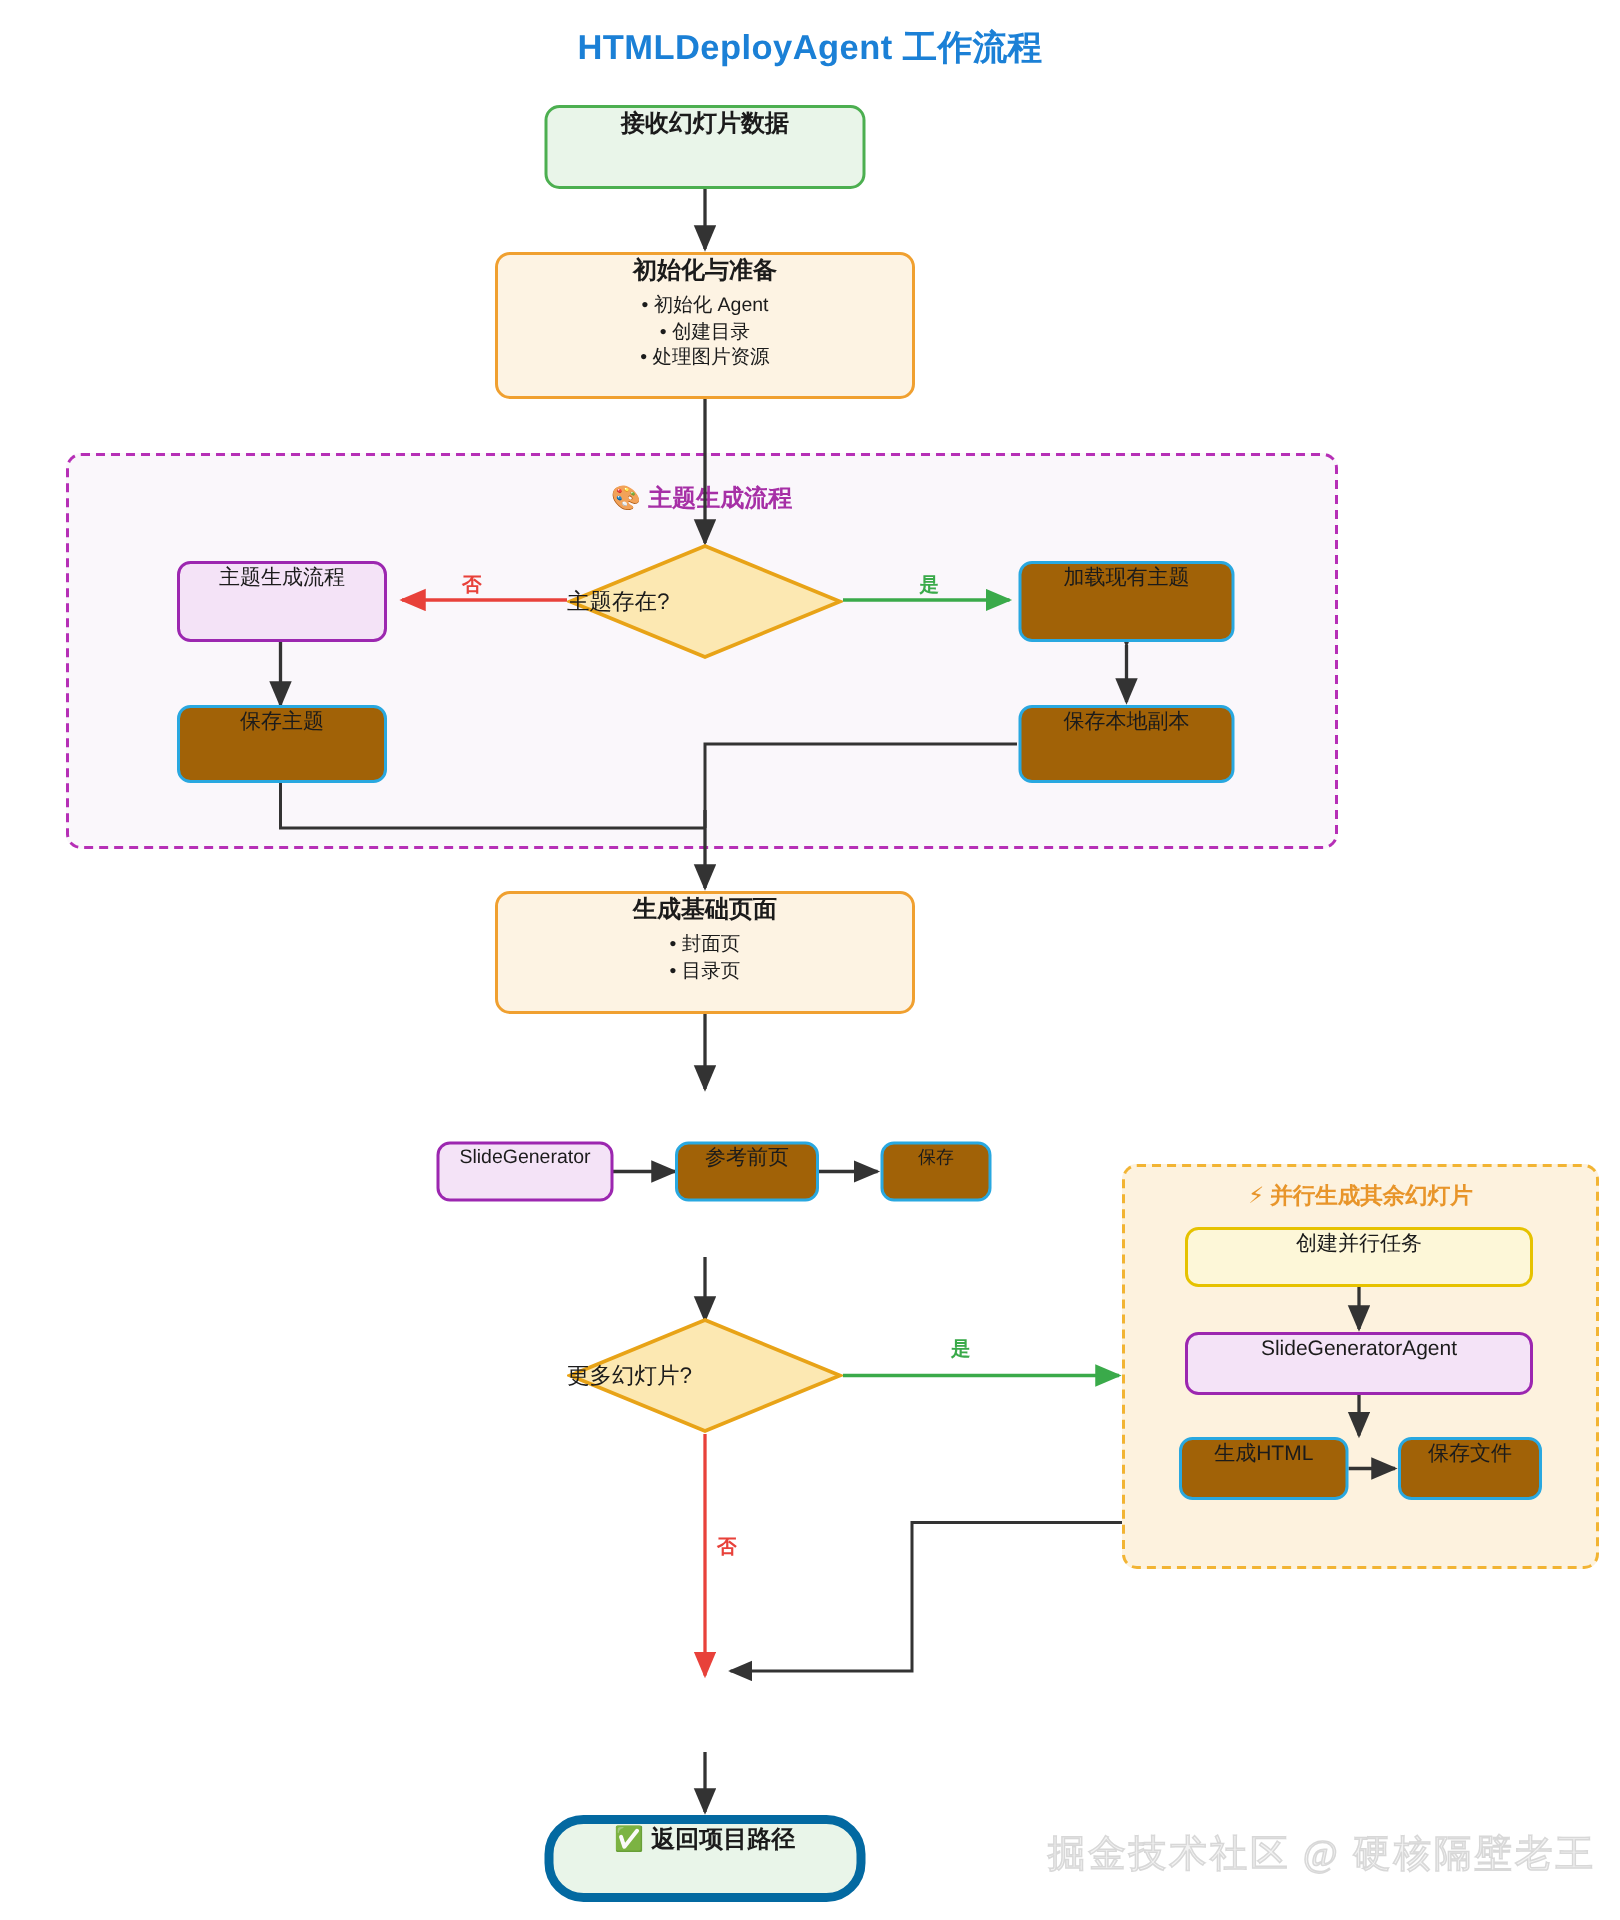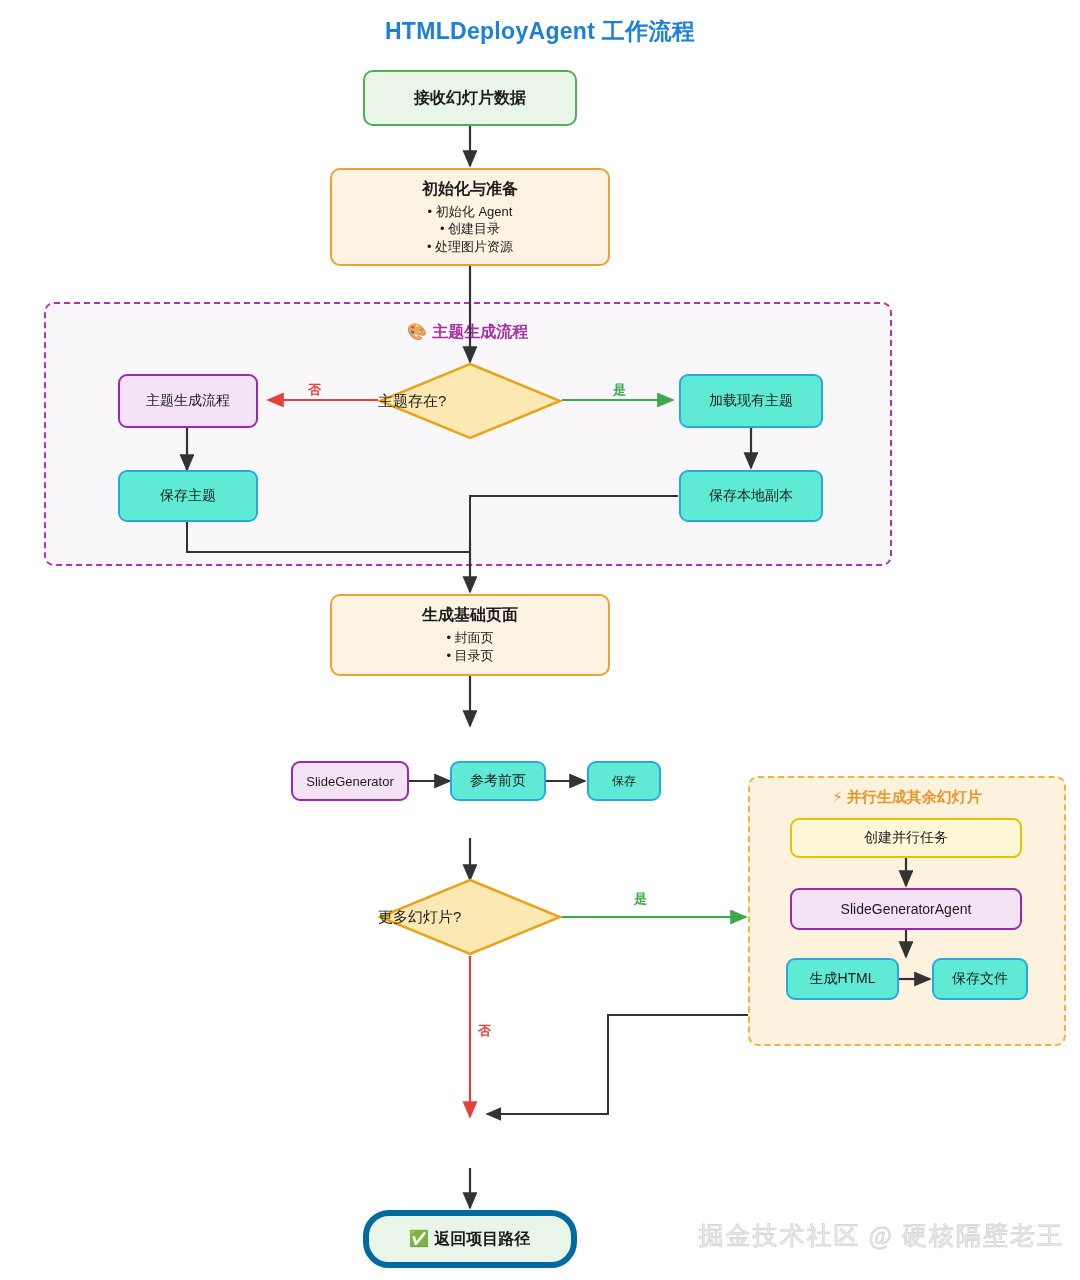--- a/index.html
+++ b/index.html
@@ -6,28 +6,28 @@
   body{
     width:1080px;height:1280px;
     background:#ffffff;
     font-family:"Liberation Sans","DejaVu Sans",sans-serif;
     position:relative;overflow:hidden;
   }
   #stage{position:absolute;left:0;top:0;width:1080px;height:1280px;}
   svg#wires{position:absolute;left:0;top:0;width:1080px;height:1280px;pointer-events:none;}
 
   .node{position:absolute;box-sizing:border-box;display:flex;flex-direction:column;
-        align-items:center;justify-content:center;text-align:center;}
+        align-items:center;justify-content:flex-start;text-align:center;}
   .node .ttl{font-weight:bold;}
   .node .lines{font-size:13px;line-height:1.35;margin-top:3px;}
 
   
   .n-green  {background:#e9f5e9;border:2px solid #4caf50;border-radius:10px;color:#1b1b1b;}
   .n-orange {background:#fdf3e3;border:2px solid #f0a030;border-radius:10px;color:#1b1b1b;}
-  .n-blue   {background:#5eead4;border:2px solid #29a8e0;border-radius:9px;color:#1b1b1b;}
+  .n-blue   {background:#a16207;border:2px solid #29a8e0;border-radius:9px;color:#1b1b1b;}
   .n-purple {background:#f4e3f7;border:2px solid #9c27b0;border-radius:9px;color:#1b1b1b;}
   .n-yellow {background:#fdf7d8;border:2px solid #e6c200;border-radius:9px;color:#1b1b1b;}
   .n-pill   {background:#e9f5e9;border:6px solid #0369a1;border-radius:26px;color:#1b1b1b;}
 
   
   .diamond{position:absolute;display:flex;align-items:center;}
   .diamond .dia-shape{position:absolute;left:0;top:0;width:100%;height:100%;}
   .diamond .dia-txt{position:relative;z-index:2;font-size:15px;color:#1b1b1b;}
 
   

